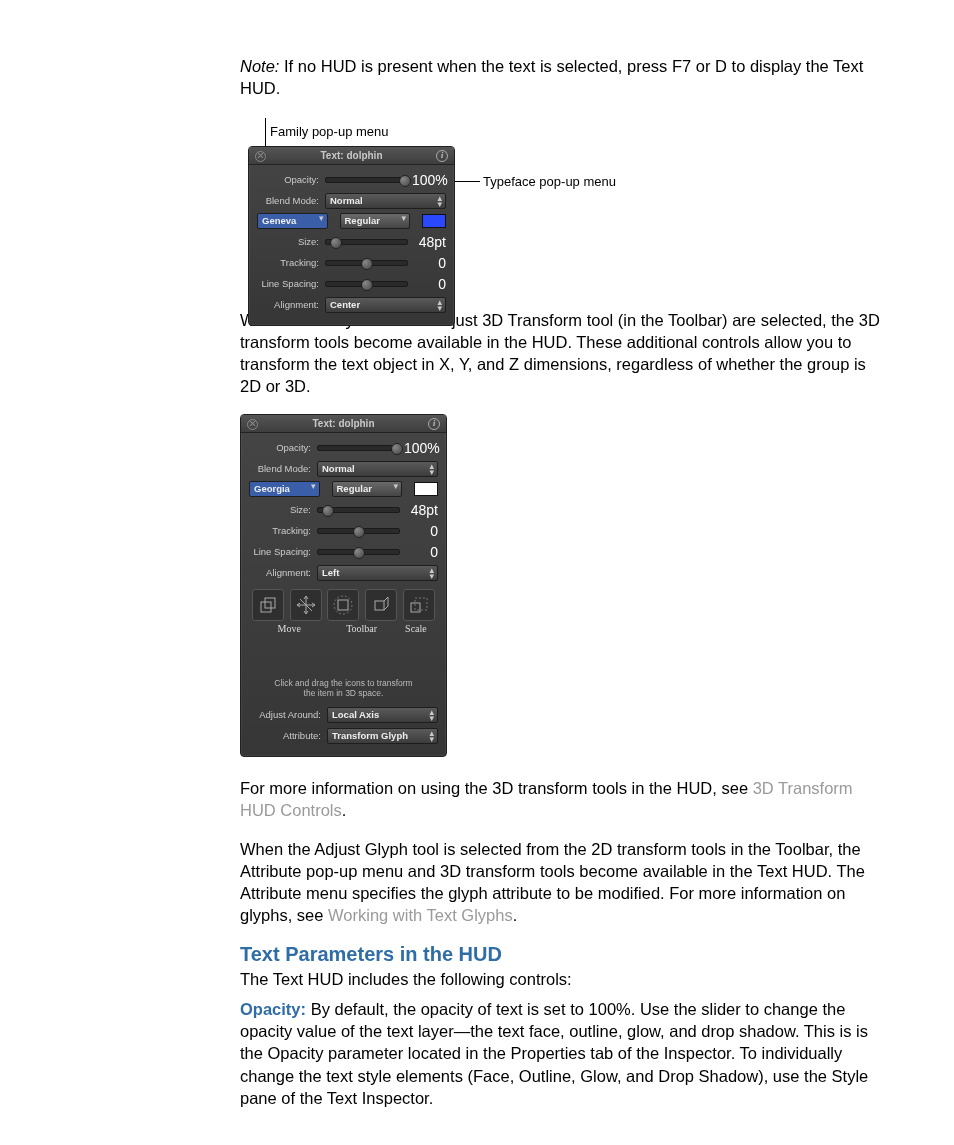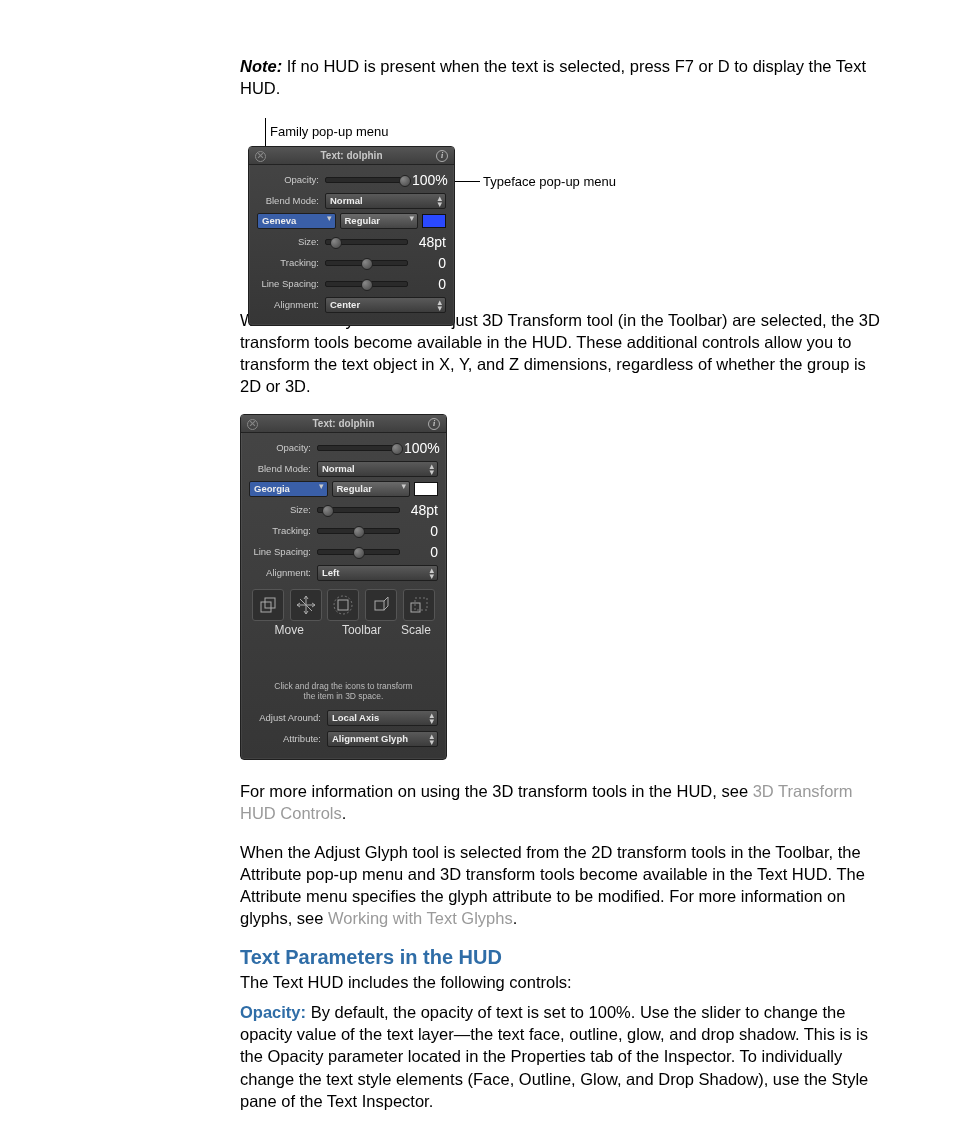--- a/index.html
+++ b/index.html
@@ -10,21 +10,21 @@
     color: #000;
     background: #fff;
     width: 954px;
   }
   .page {
     padding: 55px 70px 40px 240px;
     box-sizing: border-box;
     min-height: 1080px;
   }
   .para { line-height: 1.35; margin: 0 0 16px 0; }
-  .note-label { font-style: italic; font-weight: 700; }
+  .note-label { font-style: italic; font-weight: 400; }
   .callout { font-size: 13px; color: #000; }
   .section-title { color: #2f6da7; font-size: 20px; font-weight: 600; margin: 12px 0 2px 0; }
   .term { color: #2f6da7; font-weight: 600; }
   .greylink { color: #9a9a9a; }
 
   
   .hud {
     background: #3a3a3a;
     background: linear-gradient(#454545,#363636);
     border: 1px solid #1f1f1f;
@@ -50,31 +50,31 @@
   .hud-info { position:absolute; right:6px; top:3px; width:10px; height:10px; border:1px solid #aaa; border-radius:50%; font-size:8px; line-height:10px; text-align:center; color:#ccc; font-family: Georgia, serif; font-style: italic; }
   .hud-body { padding: 6px 8px 8px 8px; }
   .hud-row { display:flex; align-items:center; height:18px; margin-bottom:3px; }
   .hud-label { width:62px; text-align:right; padding-right:6px; color:#ccc; font-size:9.5px;}
   .hud-slider { flex:1; height:4px; background:#2a2a2a; border-radius:2px; position:relative; border:1px solid #1a1a1a; }
   .hud-slider .thumb { position:absolute; top:-3px; width:10px; height:10px; background: radial-gradient(circle at 30% 30%, #888, #444); border-radius:50%; border:1px solid #222; transform: translateX(-50%); }
   .hud-value { width:34px; text-align:right; color:#fff; font-size:14px; padding-left:4px;}
   .hud-select { flex:1; background: linear-gradient(#5a5a5a,#3c3c3c); border:1px solid #1e1e1e; height:14px; border-radius:2px; display:flex; align-items:center; padding:0 4px; position:relative; }
   .hud-select-text { color:#eee; font-size:9.5px; font-weight:600; }
   .hud-select-caret { position:absolute; right:3px; top:1px; font-size:9px; color:#ccc; line-height:6px; }
-  .hud-font-row { display:flex; gap:4px; height:16px; margin-bottom:4px; align-items:center;}
+  .hud-font-row { display:flex; gap:12px; height:16px; margin-bottom:4px; align-items:center;}
   .hud-font-row .sel { flex:1; background: linear-gradient(#6a6a6a,#454545); border:1px solid #1e1e1e; height:14px; border-radius:2px; display:flex; align-items:center; padding:0 4px; position:relative; }
   .hud-font-row .sel.hl { background:#3a5fa8; }
   .swatch { width:22px; height:12px; background:#2a49ff; border:1px solid #111; }
   .swatch.white { background:#fff; }
 
   
   .tool-row { display:flex; justify-content: space-around; padding: 4px 2px 2px 2px; gap:4px; }
   .tool-btn { width:30px; height:30px; background:#2f2f2f; border:1px solid #555; border-radius:3px; display:flex; align-items:center; justify-content:center; position:relative; }
   .tool-btn svg { stroke:#aaa; fill:none; }
-  .tool-labels { display:flex; justify-content: space-between; font-size:12px; color:#ddd; padding:0 4px 6px 4px; }
+  .tool-labels { display:flex; justify-content: space-between; font-size:10px; color:#ddd; padding:0 4px 6px 4px;font-family:Liberation Serif, serif; }
   .hud-hint { text-align:center; font-size:8.5px; color:#bbb; line-height:1.2; padding: 2px 10px 8px 10px; margin-top: 36px;}
 
   .fig-wrap { position: relative; margin: 8px 0 18px 0; }
 </style>
 </head>
 <body>
 
 <div class="page">
 
   <p class="para">
@@ -262,21 +262,21 @@
         <div class="hud-row">
           <div class="hud-label" style="width:72px;">Adjust Around:</div>
           <div class="hud-select">
               <span class="hud-select-text">Local Axis</span>
               <span class="hud-select-caret">▴<br>▾</span>
             </div>
         </div>
         <div class="hud-row">
           <div class="hud-label" style="width:72px;">Attribute:</div>
           <div class="hud-select">
-              <span class="hud-select-text">Alignment Glyph</span>
+              <span class="hud-select-text">Transform Glyph</span>
               <span class="hud-select-caret">▴<br>▾</span>
             </div>
         </div>
       </div>
     </div>
   </div>
 
   <p class="para">
     <span>For more information on using the 3D transform tools in the HUD, see </span><span class="greylink">3D Transform HUD Controls</span><span>.</span>
   </p>

